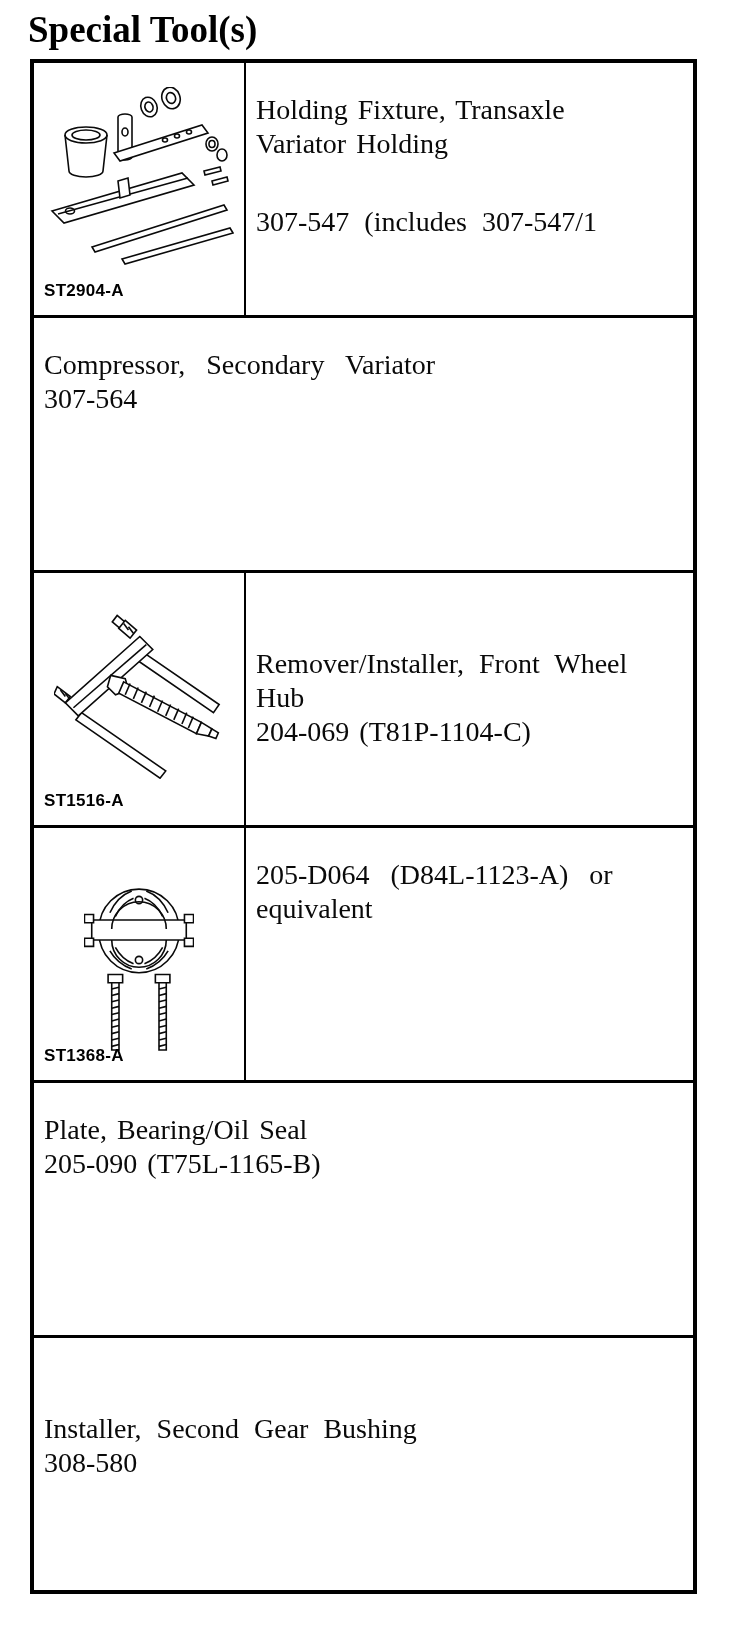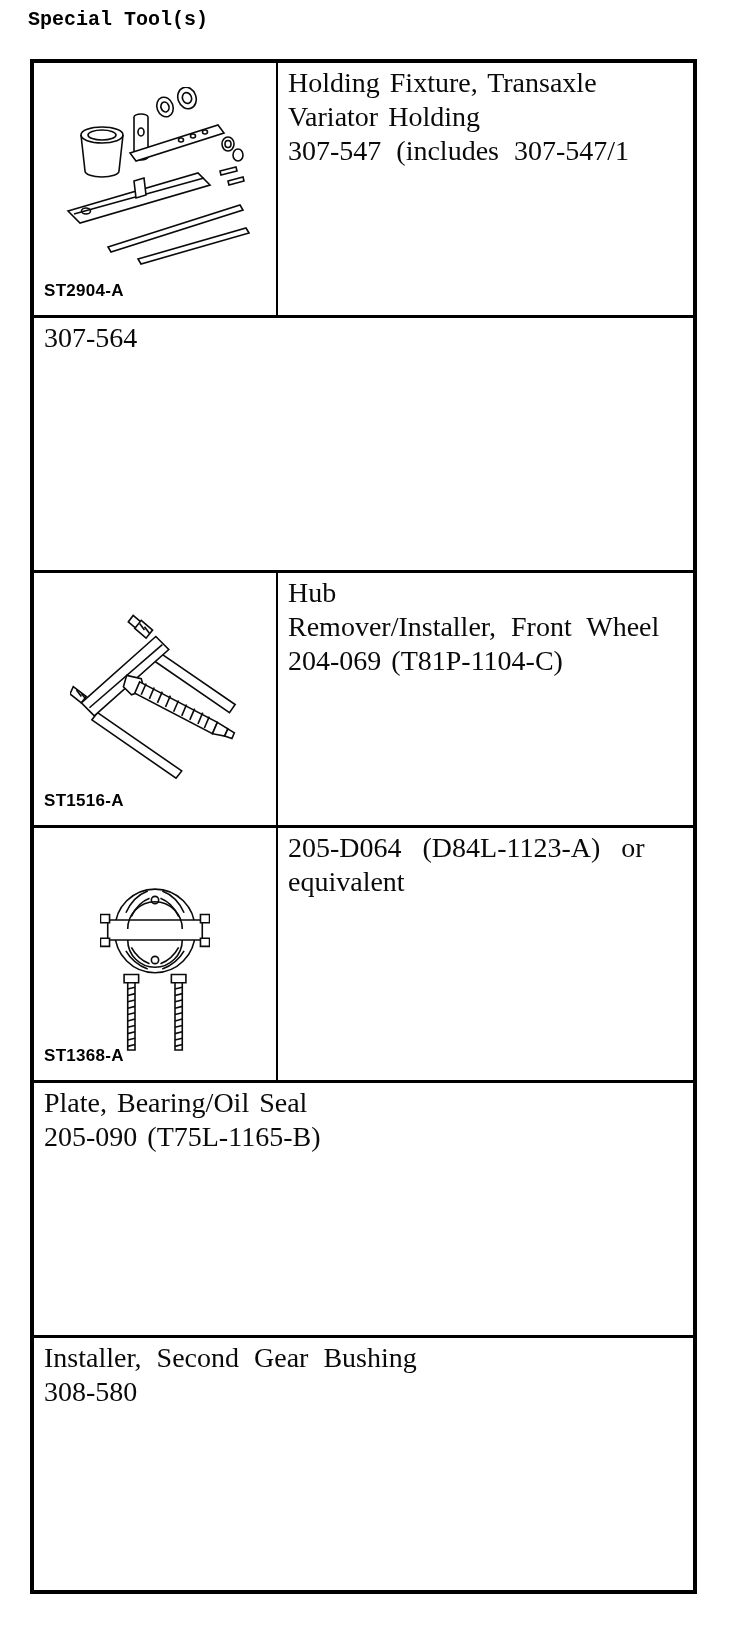--- a/index.html
+++ b/index.html
@@ -3,43 +3,43 @@
 <meta charset="utf-8">
 <style>
   html,body{margin:0;padding:0;}
   body{
     width:736px;height:1640px;background:#ffffff;position:relative;
     font-family:"Liberation Serif", serif;color:#0a0a0a;
     -webkit-font-smoothing:none;
   }
   .page-title{
     position:absolute;left:28px;top:8px;
-    font-family:Liberation Mono, monospace;
-    font-weight:bold;font-size:20px;letter-spacing:0px;color:#000;
+    font-family:Liberation Serif, serif;
+    font-weight:bold;font-size:37px;letter-spacing:0px;color:#000;
   }
   .tool-table{
     position:absolute;left:30px;top:59px;width:659px;
     border:4px solid #000;
   }
   .tool-row{
     display:flex;height:252px;border-bottom:3px solid #000;
   }
   .tool-row:last-child{border-bottom:none;}
   .cell-img{
-    width:244px;border-right:2px solid #000;position:relative;
+    width:212px;border-right:2px solid #000;position:relative;
     display:flex;align-items:flex-start;justify-content:center;
     box-sizing:border-box;
   }
   .cell-text{
-    flex:1;padding:3px 8px 0 10px;box-sizing:border-box;
+    flex:1;padding:30px 8px 0 10px;box-sizing:border-box;
   }
   .tline{
     font-size:28px;line-height:34px;word-spacing:3px;white-space:nowrap;
   }
-  .wsm{word-spacing:8px;}
+  .wsm{word-spacing:8px;margin-top:44px;}
   .wsw{word-spacing:14px;}
   .tool-label{
     position:absolute;left:10px;bottom:14px;
     font-family:"Liberation Sans", sans-serif;
     font-weight:bold;font-size:17px;color:#000;letter-spacing:0.3px;
   }
   svg.illus{display:block;}
   svg.illus *{vector-effect:non-scaling-stroke;}
 </style>
 </head>
@@ -81,20 +81,21 @@
     </div>
     <div class="cell-text">
       <div class="tline">Holding Fixture, Transaxle</div>
       <div class="tline">Variator Holding</div>
       <div class="tline wsm">307-547 (includes 307-547/1</div>
     </div>
   </div>
 
   <div class="tool-row">
     <div class="cell-text">
+      <div class="tline wsw">Compressor, Secondary Variator</div>
       <div class="tline">307-564</div>
     </div>
   </div>
 
   <div class="tool-row">
     <div class="cell-img">
       <svg class="illus" width="170" height="170" viewBox="0 0 210 210" style="margin-top:36px" stroke="#0a0a0a" stroke-width="1.6" fill="none">
         <polygon points="108,52 204,118 197,128 101,62" fill="#fff"></polygon>
         <polygon points="34,128 138,200 131,209 27,137" fill="#fff"></polygon>
         <polygon points="78,8 90,18 84,26 72,16" fill="#fff"></polygon>
@@ -116,22 +117,22 @@
         <line x1="144" y1="118" x2="138" y2="132"></line>
         <line x1="154" y1="123" x2="148" y2="137"></line>
         <line x1="164" y1="128" x2="158" y2="142"></line>
         <line x1="172" y1="133" x2="166" y2="147"></line>
         <polygon points="182,140 195,148 191,157 176,154" fill="#fff"></polygon>
         <polygon points="195,148 203,153 200,160 191,157" fill="#fff"></polygon>
       </svg>
       <div class="tool-label">ST1516-A</div>
     </div>
     <div class="cell-text">
+      <div class="tline wsm">Remover/Installer, Front Wheel</div>
       <div class="tline">Hub</div>
-      <div class="tline wsm">Remover/Installer, Front Wheel</div>
       <div class="tline">204-069 (T81P-1104-C)</div>
     </div>
   </div>
 
   <div class="tool-row">
     <div class="cell-img">
       <svg class="illus" width="110" height="200" viewBox="0 0 120 220" style="margin-top:32px" stroke="#0a0a0a" stroke-width="1.6" fill="none">
         <path d="M16,76 A44,44 0 0 1 104,76" fill="#fff"></path>
         <path d="M16,80 A44,44 0 0 0 104,80" fill="#fff"></path>
         <path d="M28,58 Q36,40 52,34"></path>

